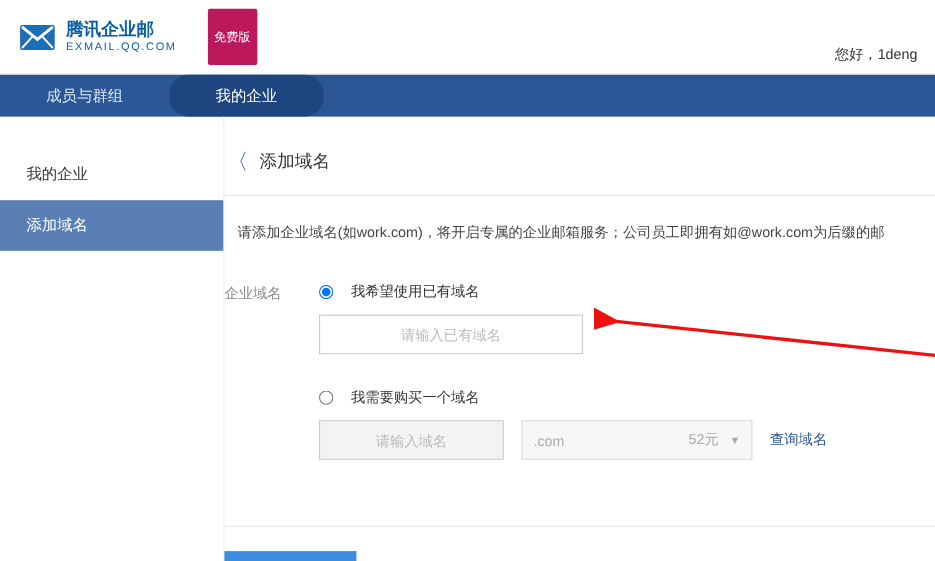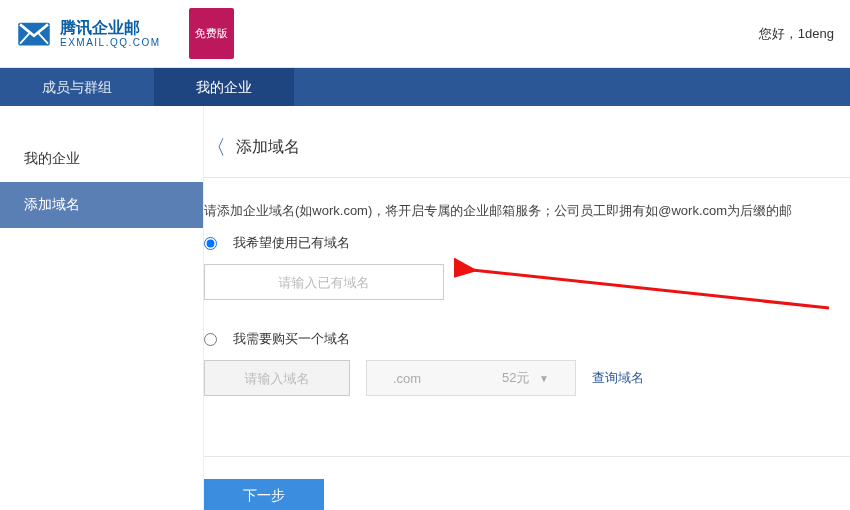--- a/index.html
+++ b/index.html
@@ -1,55 +1,55 @@
 <!DOCTYPE html>
 <html><head>
   <meta charset="utf-8">
   <style>
     * { margin: 0; padding: 0; box-sizing: border-box; }
     body { font-family: "Microsoft YaHei", Arial, sans-serif; font-size: 13px; color: #333; background: #fff; width: 850px; }
     
-    .header { display: flex; align-items: center; padding: 8px 16px; border-bottom: 1px solid #e5e5e5; }
+    .header { display: flex; align-items: flex-end; padding: 8px 16px; border-bottom: 1px solid #e5e5e5; }
     .logo { display: flex; align-items: center; gap: 8px; }
     .logo-icon { width: 36px; height: 28px; }
     .logo-text { line-height: 1.1; }
     .logo-cn { font-size: 16px; font-weight: bold; color: #0b5fa5; }
     .logo-en { font-size: 10px; letter-spacing: 1.5px; color: #0b5fa5; }
     .free-badge { background: #be185d; color: #fff; font-size: 11px; padding: 18px 6px; border-radius: 2px; margin-left: 20px; }
     .greeting { margin-left: auto; font-size: 13px; color: #333; }
     
     .topnav { background: #2b5797; display: flex; height: 38px; }
-    .topnav-item { color: #e0e8f0; padding: 0 42px; line-height: 38px; font-size: 14px; cursor: pointer; }
+    .topnav-item { color: #e0e8f0; padding: 0 42px; line-height: 38px; font-size: 14px; cursor: pointer; border-radius: 17px; }
     .topnav-item.active { background: #1f4580; color: #fff; }
     
     .layout { display: flex; }
     .sidebar { width: 204px; padding-top: 30px; border-right: 1px solid #eee; min-height: 450px; }
     .sidebar-item { padding: 14px 24px; font-size: 14px; color: #333; cursor: pointer; }
     .sidebar-item.active { background: #5a7fb5; color: #fff; }
     
     .content { flex: 1; padding: 28px 0 0 0; }
     .page-title-row { display: flex; align-items: center; gap: 10px; padding: 0 0 16px 0; border-bottom: 1px solid #e5e5e5; margin: 0 0 24px 0; }
     .back-chevron { color: #2b5797; font-size: 20px; cursor: pointer; margin-left: 2px;}
     .page-title { font-size: 16px; color: #333; }
     
-    .intro { color: #444; margin-bottom: 14px; font-size: 13px; }
+    .intro { color: #444; margin-bottom: 36px; font-size: 13px; padding-left: 12px; }
     
     .form-row { display: flex; margin-bottom: 14px; }
     .form-label { width: 86px; color: #888; font-size: 13px; padding-top: 2px; }
     .form-body { flex: 1; }
     
     .radio-line { display: flex; align-items: center; gap: 16px; margin-bottom: 12px; font-size: 13px; color: #333; }
     .radio-line input[type=radio] { margin: 0; }
     
     .text-input { width: 240px; height: 36px; border: 1px solid #ccc; padding: 0 10px; font-size: 13px; color: #333; text-align: center; }
     .text-input::placeholder { color: #bbb; }
     .text-input.disabled { background: #f3f3f3; color: #aaa; }
     
     .buy-row { display: flex; align-items: center; gap: 16px; }
-    .tld-select { width: 210px; height: 36px; border: 1px solid #ddd; background: #f7f7f7; display: flex; align-items: center; padding: 0 26px; color: #aaa; font-size: 13px; justify-content: space-between; }
+    .tld-select { width: 210px; height: 36px; border: 1px solid #ddd; background: #f7f7f7; display: flex; align-items: center; padding: 0 10px; color: #aaa; font-size: 13px; justify-content: space-between; }
     .tld-price { color: #aaa; }
     .tld-caret { color: #aaa; font-size: 10px; margin-left: 6px; }
     .query-link { color: #2b5797; font-size: 13px; cursor: pointer; }
     
     .arrow-overlay { position: absolute; pointer-events: none; }
     
     .divider { border: none; border-top: 1px solid #e5e5e5; margin: 30px 0 22px 0; }
     
     .primary-btn { background: #3b8de0; color: #fff; border: none; width: 120px; height: 34px; font-size: 14px; cursor: pointer; }
     
@@ -89,20 +89,21 @@
 
   <div class="content">
     <div class="page-title-row">
       <span class="back-chevron">〈</span>
       <span class="page-title">添加域名</span>
     </div>
 
     <div class="intro">请添加企业域名(如work.com)，将开启专属的企业邮箱服务；公司员工即拥有如@work.com为后缀的邮</div>
 
     <div class="form-row">
+      <div class="form-label">企业域名</div>
       <div class="form-body">
 
         <div class="option-block">
           <label class="radio-line">
             <input type="radio" name="domopt" checked="" style="">
             <span>我希望使用已有域名</span>
           </label>
           <input type="text" class="text-input" placeholder="请输入已有域名" style="">
           <svg class="arrow-overlay" style="left:250px; top:24px;" width="380" height="60" viewBox="0 0 380 60">
             <defs>
@@ -113,21 +114,21 @@
             <line x1="375" y1="50" x2="18" y2="12" stroke="#e11" stroke-width="3" marker-end="url(#ah)"></line>
           </svg>
         </div>
 
         <div class="option-block">
           <label class="radio-line">
             <input type="radio" name="domopt" style="">
             <span>我需要购买一个域名</span>
           </label>
           <div class="buy-row">
-            <input type="text" class="text-input disabled" disabled="" style="width: 146px;" placeholder="请输入域名">
+            <input type="text" class="text-input disabled" disabled="" style="width: 168px;" placeholder="请输入域名">
             <div class="tld-select">
               <span>.com</span>
               <span>
                 <span class="tld-price">52元</span>
                 <span class="tld-caret">▼</span>
               </span>
             </div>
             <span class="query-link">查询域名</span>
           </div>
         </div>

